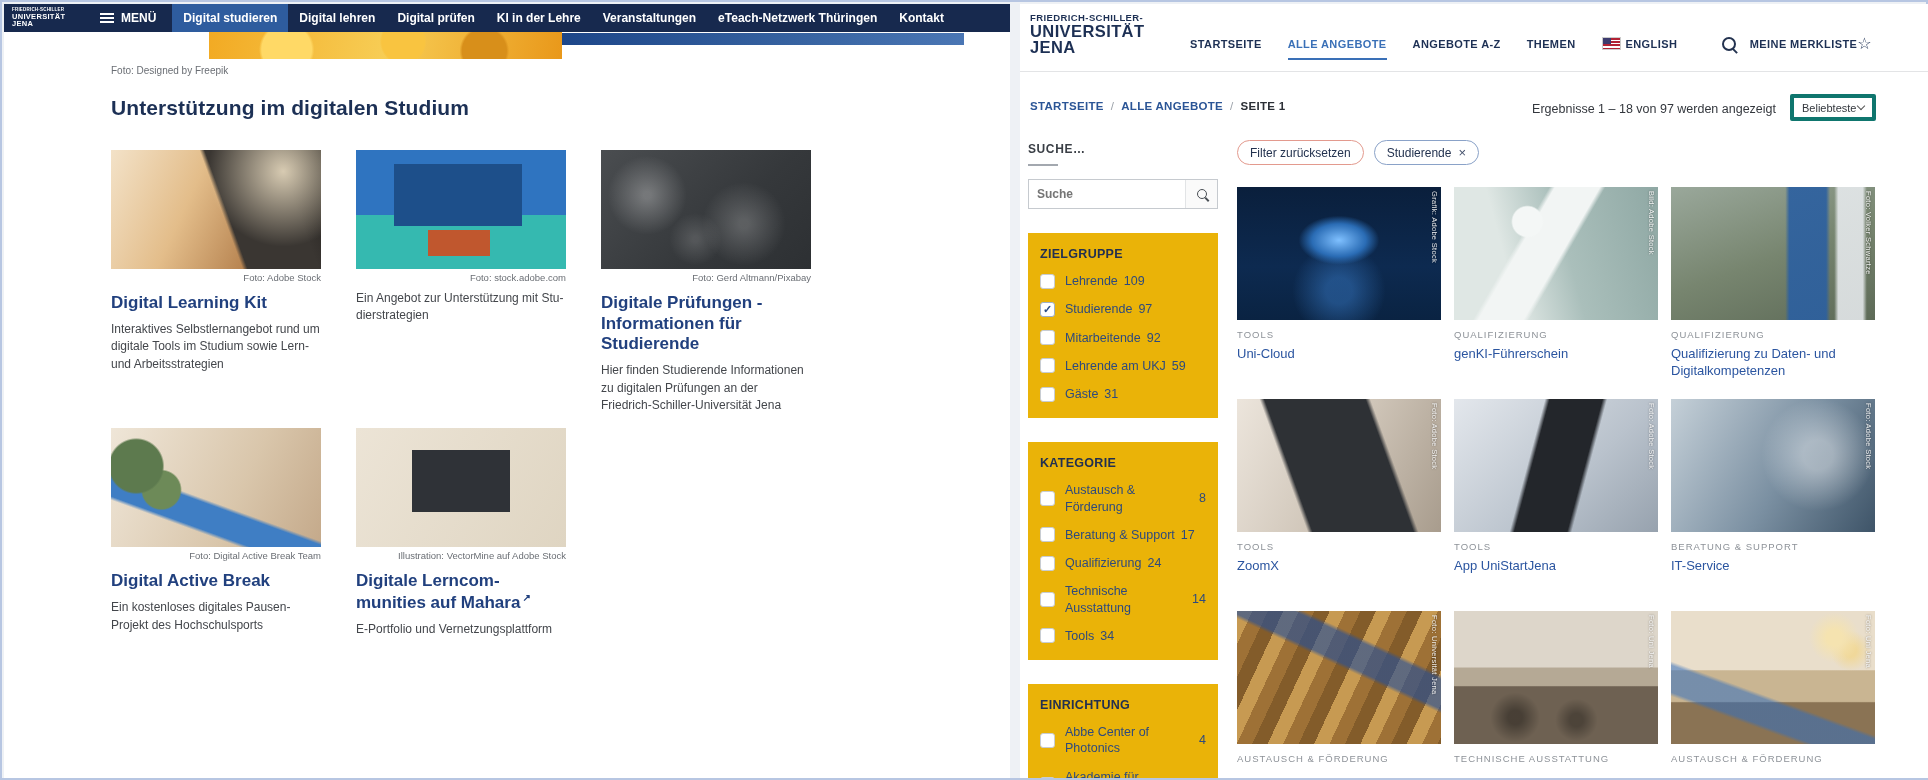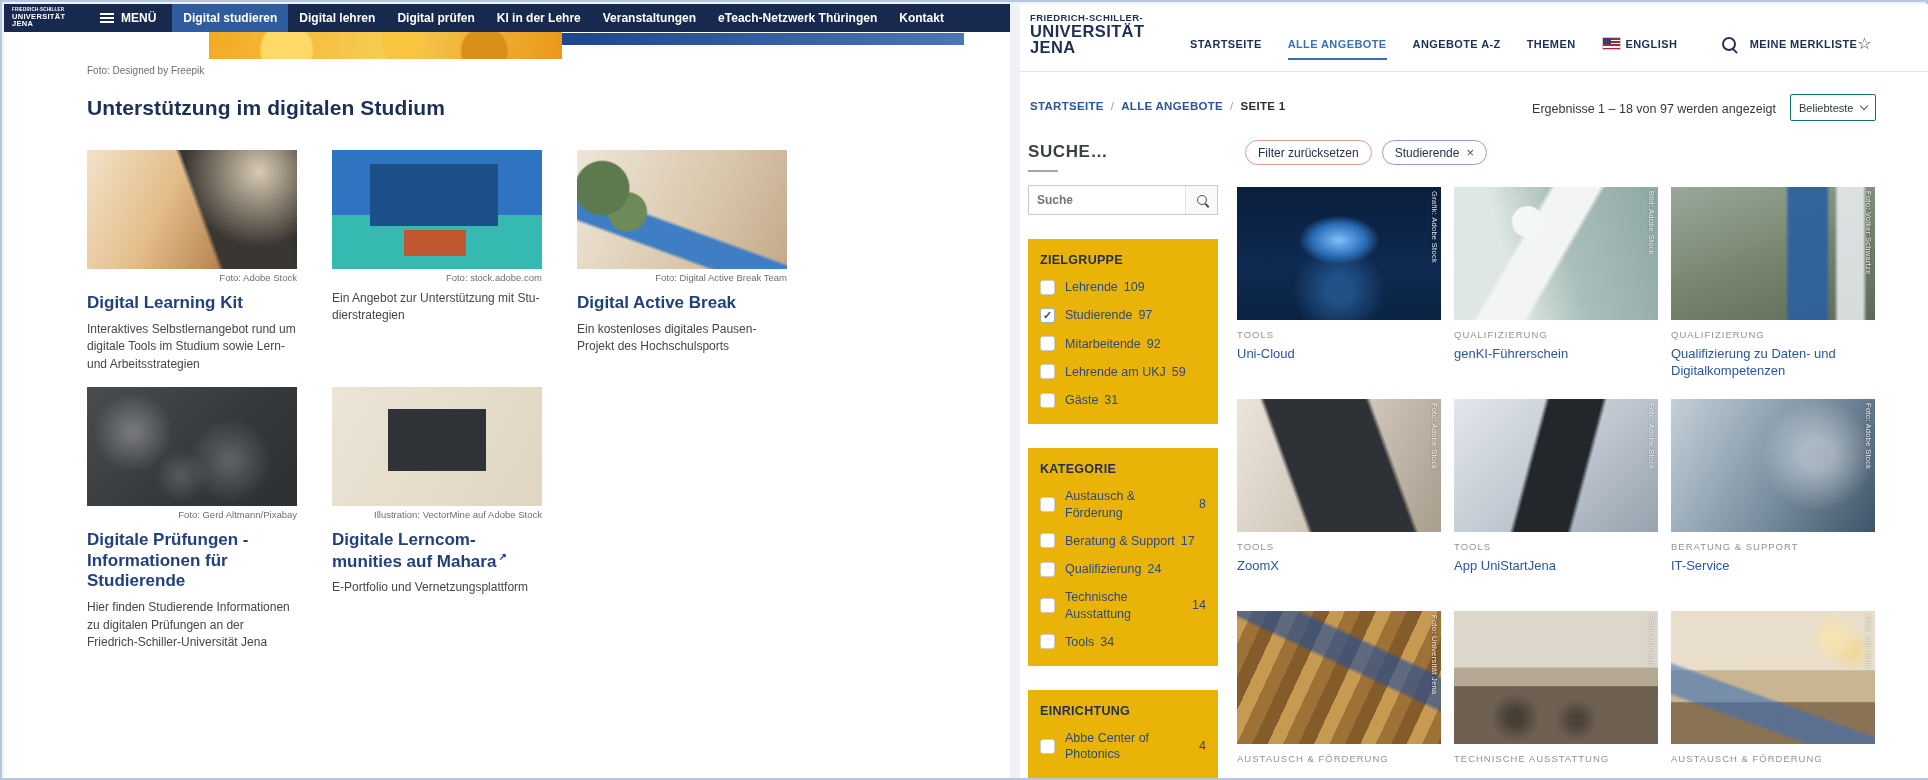--- a/index.html
+++ b/index.html
@@ -14,21 +14,21 @@
   .l-logo{margin-left:8px;width:70px;line-height:1.02;color:#fff;}
   .l-logo .l1{display:block;font-size:4.5px;font-weight:bold;letter-spacing:.2px;}
   .l-logo .l2,.l-logo .l3{display:block;font-size:7.5px;font-weight:bold;letter-spacing:.3px;}
   .l-menu{display:flex;align-items:center;gap:7px;margin-left:18px;margin-right:16px;font-size:12px;font-weight:bold;cursor:pointer;}
   .burger{display:inline-block;width:14px;height:2px;background:#fff;box-shadow:0 -4px 0 #fff,0 4px 0 #fff;}
   .l-nav-items{display:flex;align-items:stretch;height:100%;}
   .l-nav-item{display:flex;align-items:center;padding:0 11px;font-size:12px;font-weight:bold;white-space:nowrap;cursor:pointer;}
   .l-nav-item.active{background:#2e5c9e;}
   .l-hero{position:absolute;left:205px;top:28px;width:353px;height:27px;}
   .l-hero-strip{position:absolute;left:558px;top:29px;width:402px;height:12px;background:linear-gradient(90deg,#1d4689,#35619f 55%,#4a76b4);}
-  .l-content{margin-left:83px;width:700px;}
+  .l-content{margin-left:107px;width:700px;}
   .hero-caption{font-size:10px;color:#6a6e74;margin-top:33px;}
   .l-h1{font-size:21px;font-weight:bold;color:#1c3055;margin:20px 0 0 0;letter-spacing:.1px;}
   .l-intro{font-size:12.5px;color:#3a3d42;line-height:1.6;width:580px;margin-top:15px;}
   .cards{display:grid;grid-template-columns:repeat(3,210px);column-gap:35px;margin-top:30px;row-gap:14px;}
   .card{cursor:pointer;}
   .card-img{width:210px;height:119px;}
   .card-caption{font-size:9.5px;color:#6a6e74;text-align:right;margin-top:3px;}
   .card-title{font-size:17px;font-weight:bold;color:#21407e;line-height:1.22;margin:10px 18px 0 0;}
   .ext{font-size:10px;vertical-align:super;margin-left:2px;}
   .card-desc{font-size:12px;color:#43464b;line-height:1.45;margin:7px 0 0 0;}
@@ -47,39 +47,39 @@
   .r-head-right{position:absolute;right:56px;top:30px;display:flex;align-items:center;gap:14px;}
   .mag{position:relative;width:10px;height:10px;border:2px solid #23324f;border-radius:50%;display:inline-block;cursor:pointer;}
   .mag::after{content:"";position:absolute;width:2px;height:6px;background:#23324f;transform:rotate(-45deg);left:10px;top:9px;}
   .merkliste{font-size:11px;font-weight:bold;letter-spacing:.4px;color:#1d3054;cursor:pointer;display:flex;align-items:center;}
   .star{font-size:16px;color:#1d3054;font-weight:normal;}
   .breadcrumb{position:absolute;left:10px;top:96px;font-size:11.5px;font-weight:bold;letter-spacing:.3px;display:flex;gap:7px;align-items:center;}
   .bc-link{color:#2b5596;cursor:pointer;}
   .bc-sep{color:#9aa0a8;font-weight:normal;}
   .bc-current{color:#2b2f36;}
   .results{position:absolute;right:152px;top:98px;font-size:12.5px;color:#33373d;}
-  .sort-box{position:absolute;right:52px;top:90px;width:86px;height:27px;border:1px solid #0f766e;border-radius:2px;background:#fff;font-size:11px;color:#33373d;display:flex;align-items:center;padding:0 8px;box-sizing:border-box;cursor:pointer;justify-content:space-between;}
+  .sort-box{position:absolute;right:52px;top:90px;width:86px;height:27px;border:4px solid #0f766e;border-radius:2px;background:#fff;font-size:11px;color:#33373d;display:flex;align-items:center;padding:0 8px;box-sizing:border-box;cursor:pointer;justify-content:space-between;}
   .sort-box::after{content:"";width:5px;height:5px;border-right:1.5px solid #555;border-bottom:1.5px solid #555;transform:rotate(45deg);margin-top:-3px;}
   .sidebar{position:absolute;left:8px;top:138px;width:190px;}
-  .search-heading{font-size:17px;font-weight:bold;color:#3a3f46;letter-spacing:.6px;}
+  .search-heading{font-size:12px;font-weight:bold;color:#3a3f46;letter-spacing:.6px;}
   .search-underline{width:30px;height:2px;background:#a3a8af;margin-top:8px;}
   .search-row{margin-top:13px;display:flex;height:30px;border:1px solid #c6cacf;box-sizing:border-box;background:#fff;}
   .search-input{flex:1;border:0;outline:0;padding:0 8px;font-size:12px;color:#333;font-family:"Liberation Sans",sans-serif;min-width:0;background:#fff;font-weight:bold;}
   .search-btn{width:32px;background:#fafafa;border:0;border-left:1px solid #e2e4e6;display:flex;align-items:center;justify-content:center;cursor:pointer;}
   .mag2{position:relative;width:8px;height:8px;border:1.8px solid #4a4f55;border-radius:50%;display:inline-block;}
   .mag2::after{content:"";position:absolute;width:1.8px;height:5px;background:#4a4f55;transform:rotate(-45deg);left:8px;top:7px;}
   .filter-box{background:#eab308;margin-top:24px;padding:12px 12px 16px 12px;}
   .filter-title{font-size:12.5px;font-weight:bold;color:#223050;letter-spacing:.3px;margin:2px 0 4px 0;}
   .filter-item{display:flex;align-items:center;margin-top:12px;cursor:pointer;font-size:12.5px;color:#2e4a7d;line-height:1.3;}
   .cb{flex:0 0 15px;width:15px;height:15px;border:1px solid #c8ccd1;border-radius:3px;background:#fff;margin-right:10px;box-sizing:border-box;font-size:11px;line-height:13px;text-align:center;color:#2b4d86;font-weight:bold;margin-top:0px;}
   .cb.checked{border-color:#9fb0c9;}
   .f-label{margin-right:6px;}
   .f-count{white-space:nowrap;}
   .filter-item.count-right .f-count{margin-left:auto;}
-  .chips{position:absolute;left:225px;top:136px;display:flex;gap:10px;justify-content:space-between;}
+  .chips{position:absolute;left:217px;top:136px;display:flex;gap:10px;justify-content:space-between;}
   .chip{height:25px;border-radius:13px;background:#fff;display:flex;align-items:center;padding:0 12px;font-size:12px;color:#23324f;gap:7px;cursor:pointer;box-sizing:border-box;}
   .chip.reset{border:1px solid #e39a8e;}
   .chip.active{border:1px solid #8aa2c8;}
   .chip-x{font-size:13px;color:#44506b;}
   .tiles{position:absolute;left:217px;top:183px;display:grid;grid-template-columns:repeat(3,204px);column-gap:13px;}
   .tile{cursor:pointer;height:212px;}
   .tile-img{width:204px;height:133px;position:relative;}
   .tile-credit{position:absolute;right:2px;top:4px;writing-mode:vertical-rl;font-size:7.5px;color:rgba(255,255,255,.9);text-shadow:0 0 2px rgba(0,0,0,.5);letter-spacing:.3px;}
   .tile-cat{font-size:9.5px;letter-spacing:1px;color:#8d9298;margin-top:9px;text-transform:uppercase;}
   .tile-title{font-size:13px;color:#2b55a0;margin-top:6px;line-height:1.3;}
@@ -140,30 +140,30 @@
             <div class="card-caption">Foto: Adobe Stock</div>
             <h3 class="card-title"><span>Digital Learning Kit</span></h3>
             <p class="card-desc">Interaktives Selbstlernangebot rund um digitale Tools im Studium sowie Lern- und Arbeitsstrategien</p>
           </article>
           <article class="card">
             <div class="card-img art-desk"></div>
             <div class="card-caption">Foto: stock.adobe.com</div>
             <p class="card-desc">Ein Angebot zur Unterstützung mit Stu­dierstrategien</p>
           </article>
           <article class="card">
+            <div class="card-img art-chalkboard"></div>
+            <div class="card-caption">Foto: Gerd Altmann/Pixabay</div>
+            <h3 class="card-title"><span>Digitale Prüfungen - Infor­mationen für Studierende</span></h3>
+            <p class="card-desc">Hier finden Studierende Informationen zu digitalen Prüfungen an der Friedrich-Schiller-Universität Jena</p>
+          </article>
+          <article class="card">
             <div class="card-img art-break"></div>
             <div class="card-caption">Foto: Digital Active Break Team</div>
             <h3 class="card-title"><span>Digital Active Break</span></h3>
             <p class="card-desc">Ein kostenloses digitales Pausen-Projekt des Hochschulsports</p>
-          </article>
-          <article class="card">
-            <div class="card-img art-chalkboard"></div>
-            <div class="card-caption">Foto: Gerd Altmann/Pixabay</div>
-            <h3 class="card-title"><span>Digitale Prüfungen - Infor­mationen für Studierende</span></h3>
-            <p class="card-desc">Hier finden Studierende Informationen zu digitalen Prüfungen an der Friedrich-Schiller-Universität Jena</p>
           </article>
           <article class="card">
             <div class="card-img art-mahara"></div>
             <div class="card-caption">Illustration: VectorMine auf Adobe Stock</div>
             <h3 class="card-title"><span>Digitale Lerncom­munities auf Mahara</span><span class="ext">↗</span></h3>
             <p class="card-desc">E-Portfolio und Vernetzungsplattform</p>
           </article>
         </div>
     </div>
   </div>

